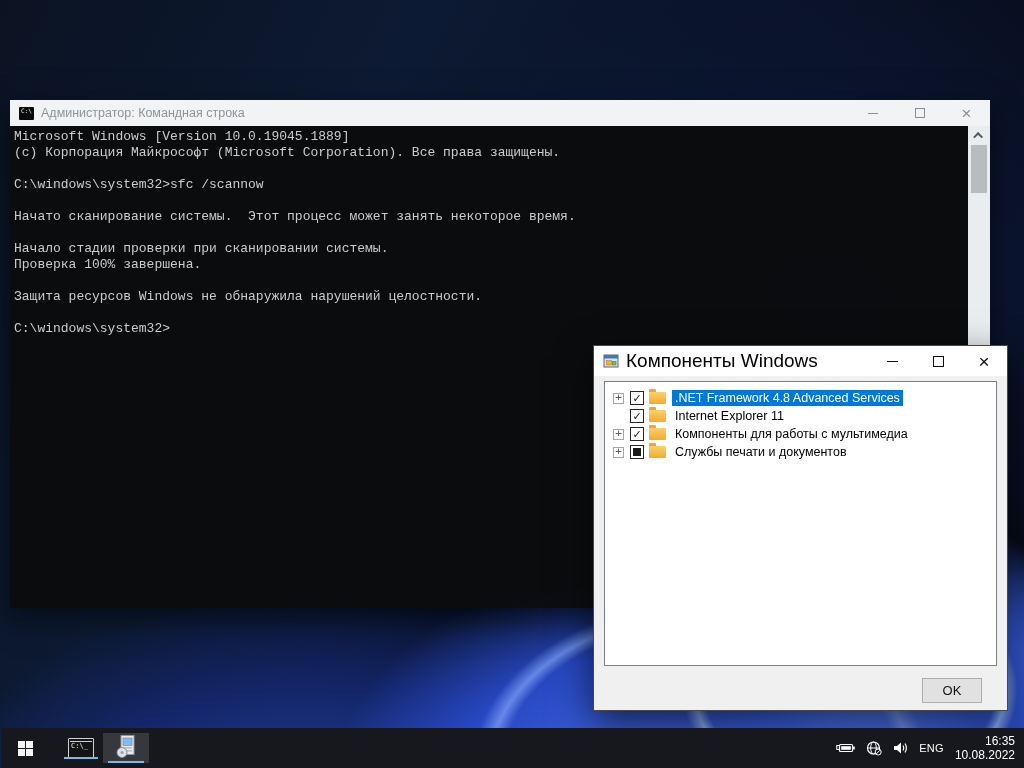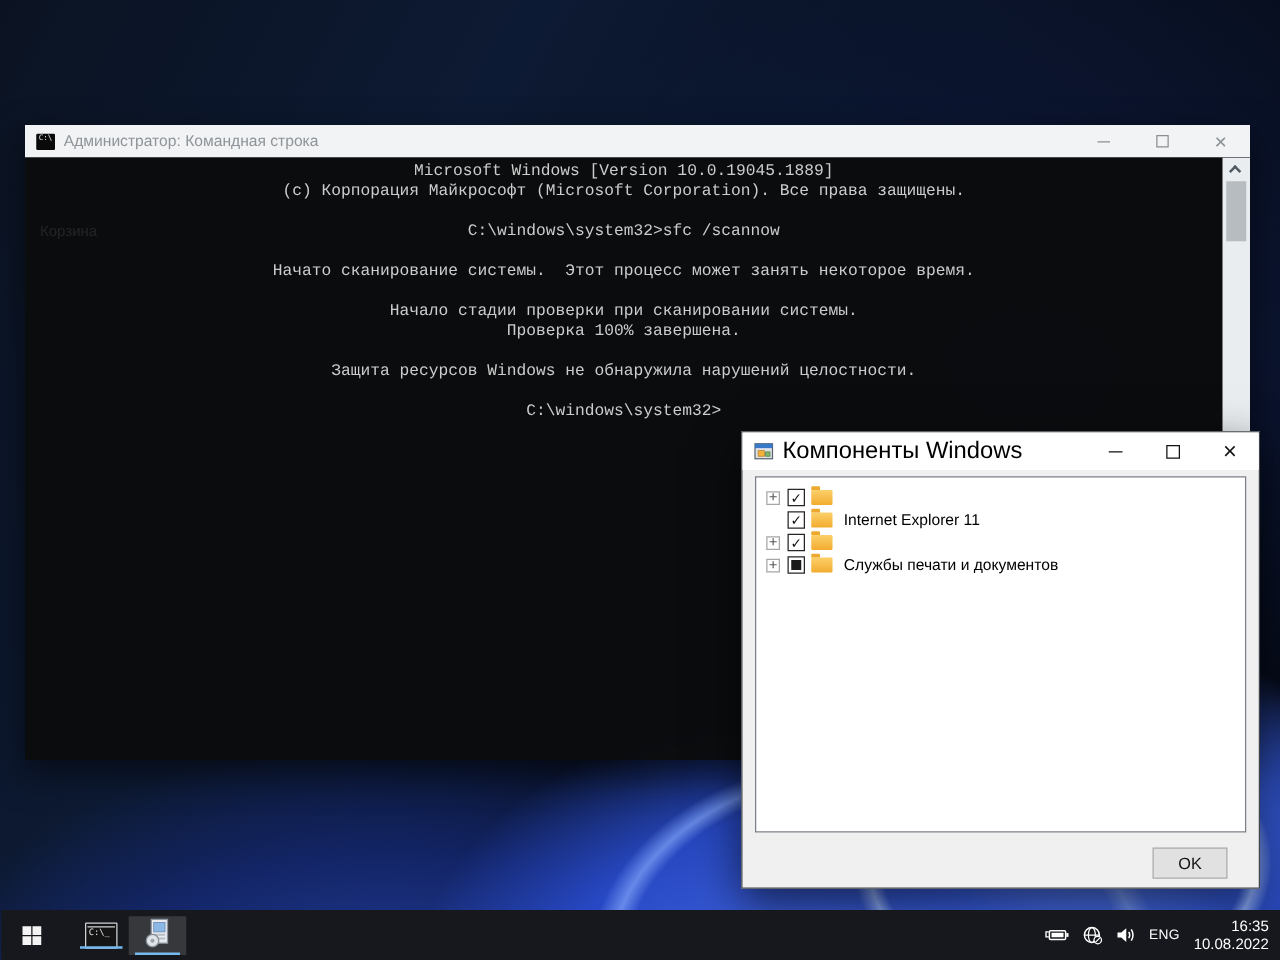--- a/index.html
+++ b/index.html
@@ -21,21 +21,21 @@
 
   
   .desktop-icon { position:absolute; left:2px; top:12px; width:74px; text-align:center; z-index:1; }
   .monitor { position:relative; width:44px; height:32px; margin:0 auto; background:#23262b; border-radius:3px; box-shadow:inset 0 0 0 1px #4a4e55; }
   .monitor .glass { position:absolute; left:4px; top:4px; right:4px; bottom:4px; background:linear-gradient(135deg,#54d2ef 0%,#29a2dd 45%,#0f6ec0 100%); }
   .monitor-stand { width:10px; height:5px; margin:0 auto; background:#9aa0a8; }
   .monitor-base { width:22px; height:3px; margin:0 auto; background:#b8bec6; border-radius:1px; }
   .icon-label { margin-top:3px; color:#fff; font-size:13px; line-height:16px; text-shadow:0 1px 2px rgba(0,0,0,0.95), 0 0 3px rgba(0,0,0,0.8); }
 
   
-  .cmd-window { position:absolute; left:20px; top:100px; width:980px; height:508px; z-index:10; box-shadow:0 10px 28px rgba(0,0,0,0.55);text-align:center; }
+  .cmd-window { position:absolute; left:10px; top:100px; width:980px; height:508px; z-index:10; box-shadow:0 10px 28px rgba(0,0,0,0.55); }
   .cmd-titlebar { height:26px; background:#f1f3f4; display:flex; align-items:center; }
   .cmd-title-icon { width:15px; height:13px; background:#0a0a0a; margin:0 7px 0 9px; flex:none; border-radius:1px; position:relative; }
   .cmd-title-icon span { position:absolute; left:2px; top:1px; color:#e8e8e8; font-size:6px; line-height:6px; font-family:"DejaVu Sans Mono",monospace; }
   .cmd-title-text { font-size:12.5px; color:#8f9499; white-space:nowrap; }
   .cmd-controls { margin-left:auto; display:flex; height:100%; }
   .cmd-ctrl { width:47px; display:flex; align-items:center; justify-content:center; }
   .glyph-min-gray { width:10px; height:1px; background:#8a8f94; }
   .glyph-max-gray { width:10px; height:10px; border:1px solid #8a8f94; }
   .glyph-close-gray { color:#8a8f94; font-size:17px; line-height:17px; }
   .cmd-body { position:absolute; left:0; right:0; top:26px; bottom:0; background:rgba(11,12,13,0.97); overflow:hidden; }
@@ -151,31 +151,33 @@
             <div class="glyph-close-black">×</div>
           </div>
       </div>
     </div>
     <div class="listbox">
       <div class="tree">
           <div class="tree-row">
             <span class="expander">+</span>
             <span class="cbx">✓</span>
             <span class="folder"></span>
+            <span class="tree-label selected">.NET Framework 4.8 Advanced Services</span>
           </div>
           <div class="tree-row">
             <span class="expander hidden">+</span>
             <span class="cbx">✓</span>
             <span class="folder"></span>
             <span class="tree-label">Internet Explorer 11</span>
           </div>
           <div class="tree-row">
             <span class="expander">+</span>
             <span class="cbx">✓</span>
             <span class="folder"></span>
+            <span class="tree-label">Компоненты для работы с мультимедиа</span>
           </div>
           <div class="tree-row">
             <span class="expander">+</span>
             <span class="cbx">
               <span class="sq"></span>
             </span>
             <span class="folder"></span>
             <span class="tree-label">Службы печати и документов</span>
           </div>
         </div>

